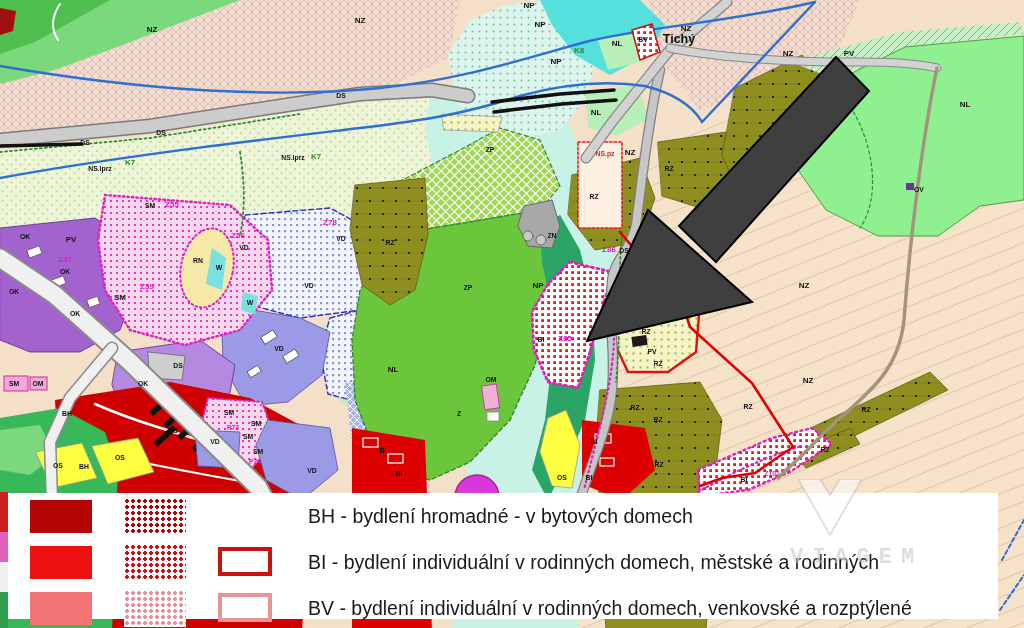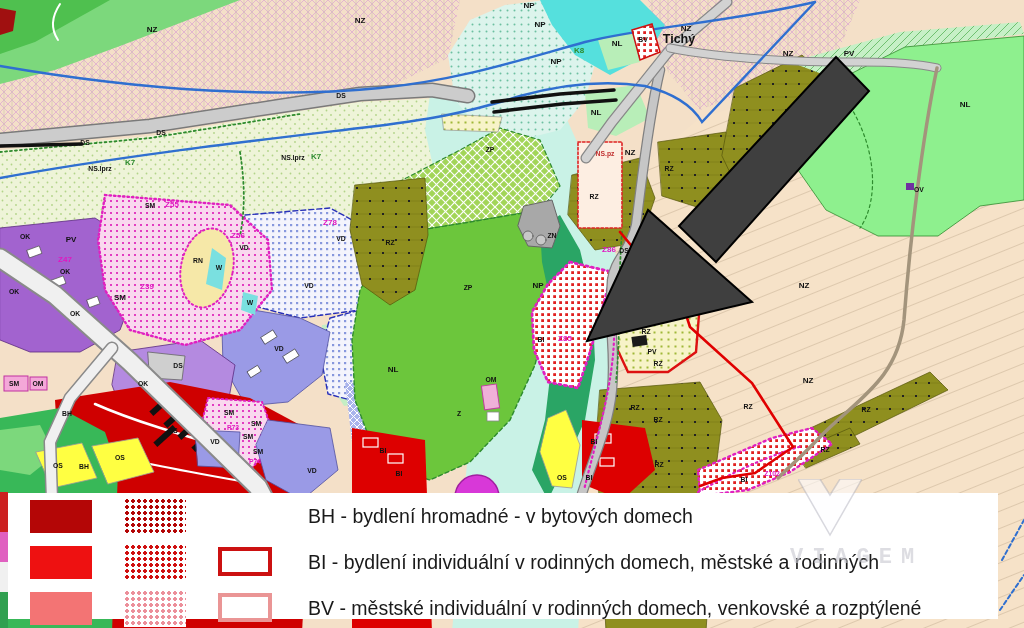--- a/index.html
+++ b/index.html
@@ -316,21 +316,21 @@
     <div class="lrow">
       <div class="sw sw-solid" style="background: rgb(238, 17, 17);"></div>
       <div class="sw sw-dot" style="background-image: radial-gradient(rgb(208, 16, 16) 1.6px, transparent 1.7px); background-size: 6px 6px;"></div>
       <div class="sw sw-outline" style="border-color: rgb(204, 17, 17);"></div>
       <span class="ltext">BI - bydlení individuální v rodinných domech, městské a rodinných</span>
     </div>
     <div class="lrow">
       <div class="sw sw-solid" style="background: rgb(243, 116, 116);"></div>
       <div class="sw sw-dot" style="background-image: radial-gradient(rgb(236, 143, 154) 1.6px, transparent 1.7px); background-size: 6px 6px;"></div>
       <div class="sw sw-outline" style="border-color: rgb(234, 149, 149);"></div>
-      <span class="ltext">BV - městské individuální v rodinných domech, venkovské a rozptýlené</span>
+      <span class="ltext">BV - bydlení individuální v rodinných domech, venkovské a rozptýlené</span>
     </div>
   </div>
 
   <div class="wm-logo">
     <svg width="64" height="58" viewBox="0 0 64 58">
       <polygon points="0,0 22,0 32,16 42,0 64,0 32,56" fill="rgba(252,252,255,0.72)" stroke="rgba(168,168,180,0.55)" stroke-width="1.5"></polygon>
     </svg>
   </div>
   <div class="wm-text">VIAGEM</div>
 </div>

